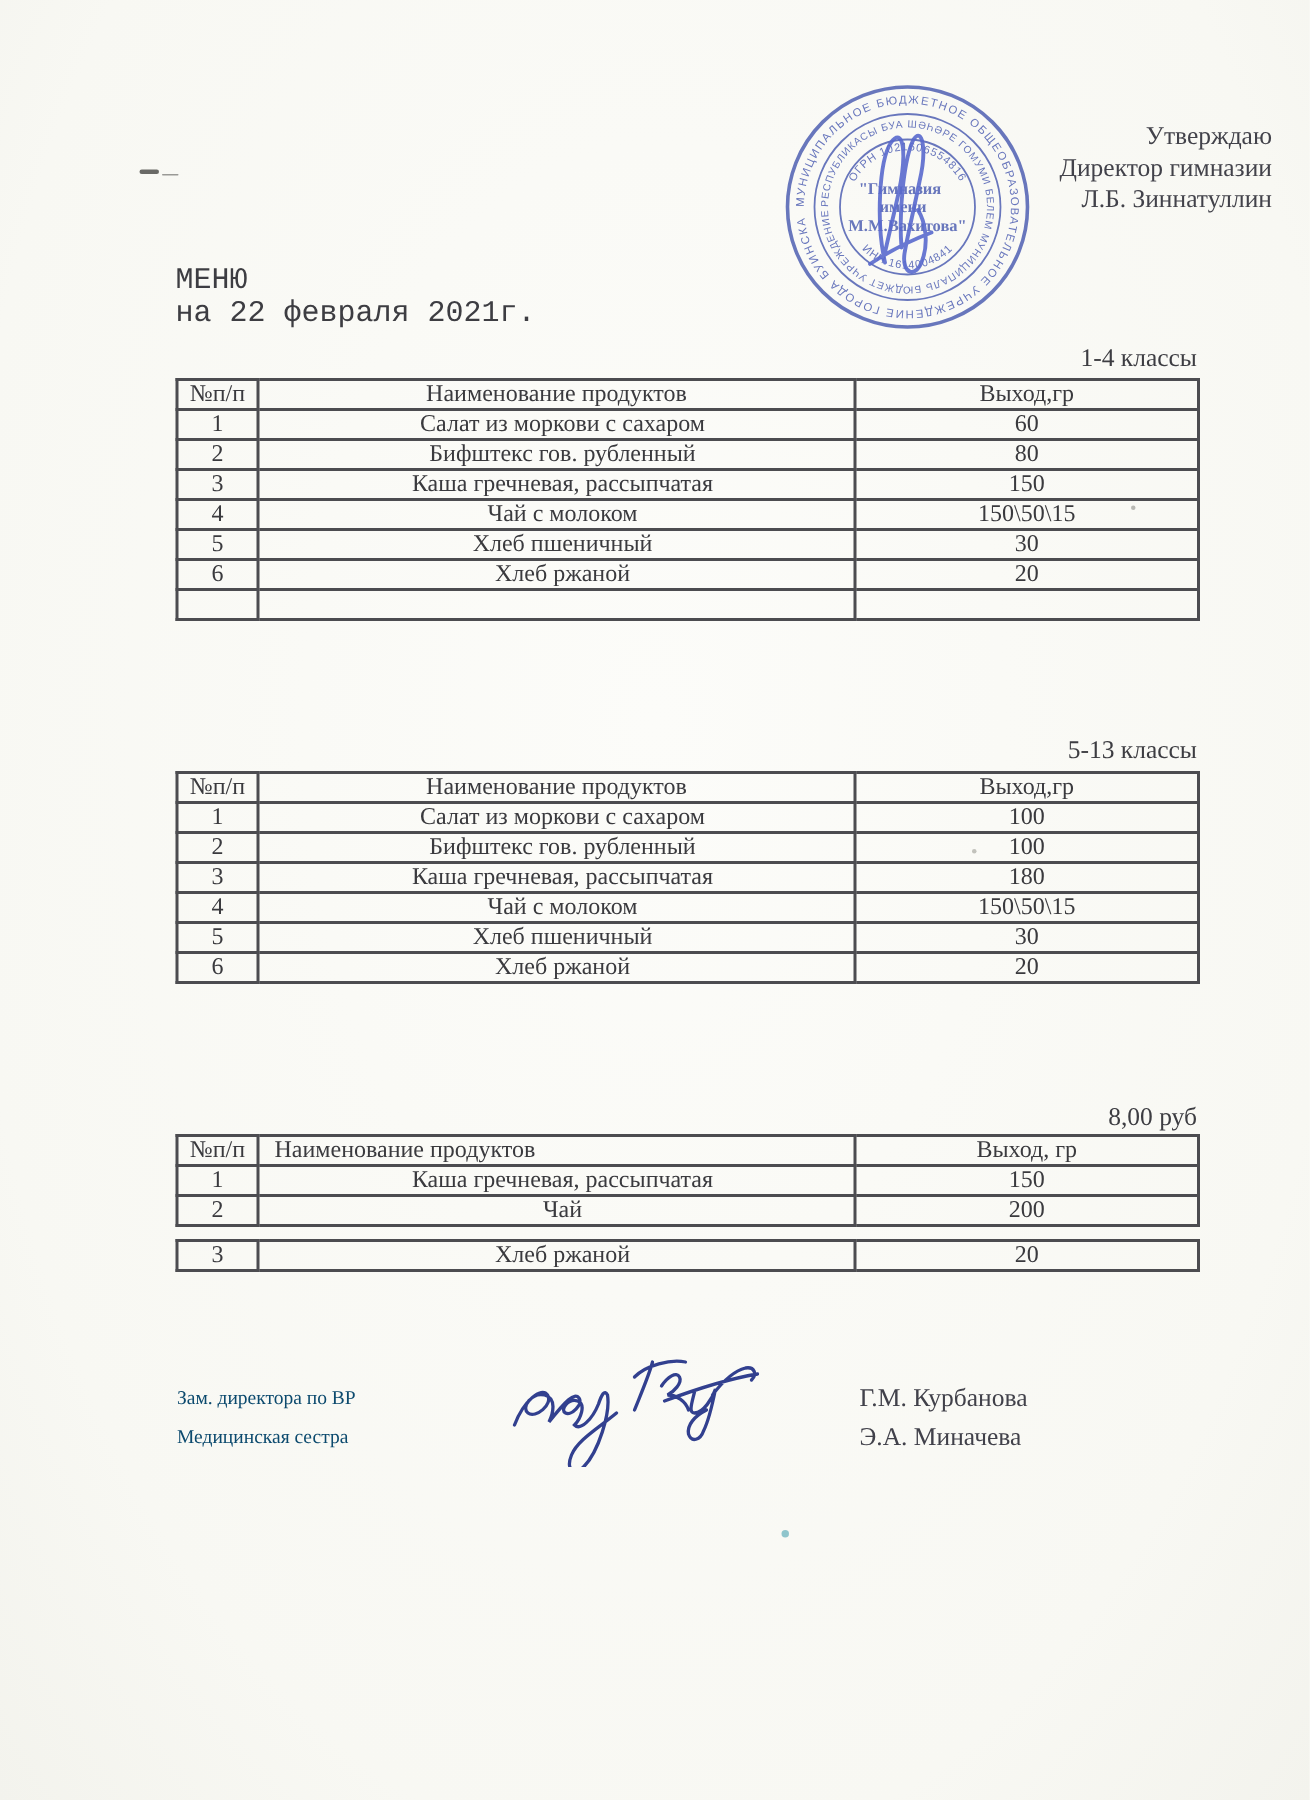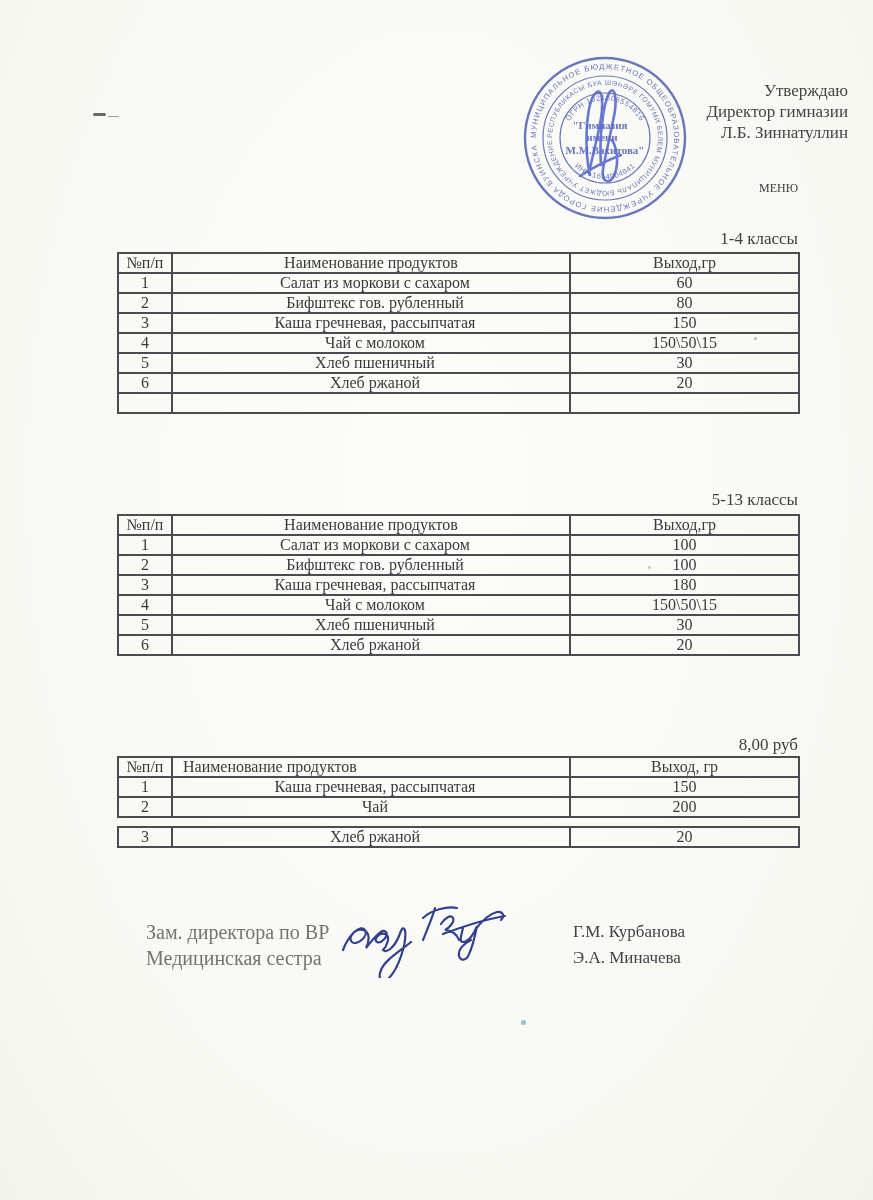--- a/index.html
+++ b/index.html
@@ -9,21 +9,21 @@
     background-image:radial-gradient(ellipse at 50% 40%, #fcfcf9 0%, #f8f8f3 75%, #f3f3ed 100%);
     font-family:"Liberation Serif","DejaVu Serif",serif;
     color:#3a3a3c;
   }
   .approval{
     position:absolute;top:80px;left:668px;width:180px;
     text-align:right;font-size:17px;line-height:21px;color:#42424a;
   }
   .menu-title{
     position:absolute;top:177px;left:117px;width:681px;
-    text-align:right;font-size:12px;line-height:22px;color:#3d3d42;
+    text-align:left;font-size:20px;line-height:22px;color:#3d3d42;font-family:Liberation Mono, monospace;
   }
   .section-title{
     position:absolute;left:117px;width:681px;text-align:right;
     font-size:17px;color:#3d3d42;
   }
   .t1-title{top:229px}
   .t2-title{top:490px}
   .t3-title{top:735px}
   table{
     position:absolute;left:117px;border-collapse:collapse;table-layout:fixed;
@@ -37,21 +37,21 @@
     border:2px solid #4c4c50;height:18px;padding:0 2px;
     font-weight:normal;overflow:hidden;white-space:nowrap;
   }
   col.c-num{width:54px}
   col.c-name{width:398px}
   col.c-out{width:229px}
   .cell-num,.cell-out,th{text-align:center}
   .cell-name{text-align:center;padding-left:10px}
   th.h-name-left{text-align:left;padding-left:10px}
   .footer-left{
-    position:absolute;left:118px;top:919px;font-size:20px;line-height:26px;color:#737373;margin-left:28px;
+    position:absolute;left:118px;top:919px;font-size:13px;line-height:26px;color:#0c4a6e;
   }
   .footer-right{
     position:absolute;left:573px;top:919px;font-size:17px;line-height:26px;color:#41414a;
   }
   .stamp{position:absolute;left:522px;top:55px;width:166px;height:166px;opacity:.88}
   .signatures{position:absolute;left:323px;top:888px;width:210px;height:90px}
   .speck{position:absolute;border-radius:50%;}
   .speck-dash{position:absolute;left:93px;top:113px;width:13px;height:3px;background:#6a6a66;border-radius:2px;box-shadow:14px 2px 0 -1px #9a9a96;}
   .speck-teal{left:521px;top:1020px;width:5px;height:5px;background:#8fc5cc;}
   .speck-a{left:754px;top:337px;width:3px;height:3px;background:#b9b9b4;}
@@ -97,20 +97,21 @@
 </svg>
 
 <div class="approval">
   <div>Утверждаю</div>
   <div>Директор гимназии</div>
   <div>Л.Б. Зиннатуллин</div>
 </div>
 
 <div class="menu-title">
   <div>МЕНЮ</div>
+  <div>на 22 февраля 2021г.</div>
 </div>
 
 <div class="section-title t1-title">1-4 классы</div>
 <table id="table1">
   <colgroup>
       <col class="c-num">
       <col class="c-name">
       <col class="c-out">
     </colgroup>
   <tbody>

